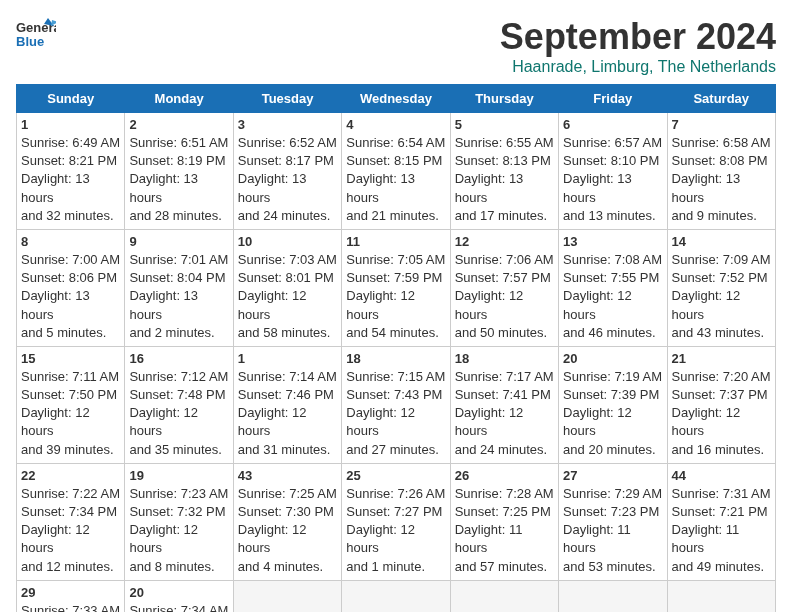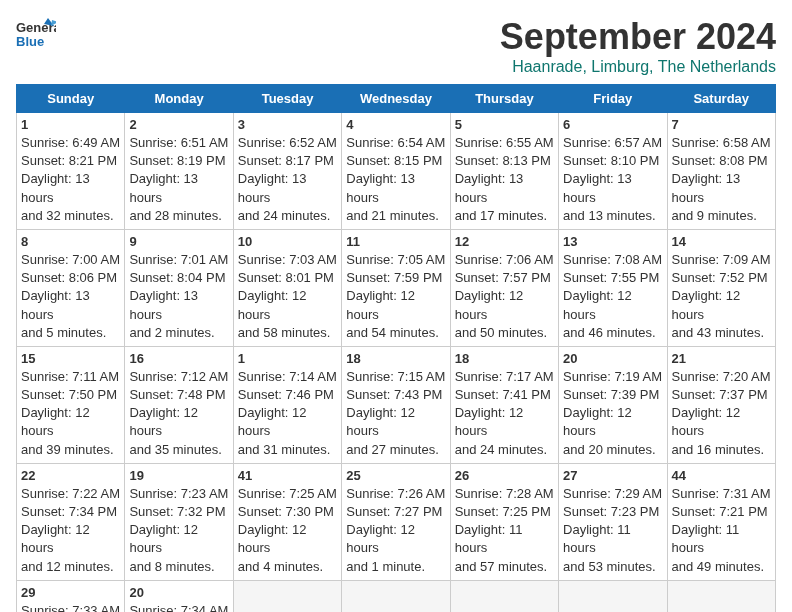--- a/index.html
+++ b/index.html
@@ -197,21 +197,21 @@
       <tr>
         <td>
           <span class="day-num">22</span>
           <div class="cell-text">Sunrise: 7:22 AM<br>Sunset: 7:34 PM<br>Daylight: 12 hours<br>and 12 minutes.</div>
         </td>
         <td>
           <span class="day-num">19</span>
           <div class="cell-text">Sunrise: 7:23 AM<br>Sunset: 7:32 PM<br>Daylight: 12 hours<br>and 8 minutes.</div>
         </td>
         <td>
-          <span class="day-num">41</span>
+          <span class="day-num">43</span>
           <div class="cell-text">Sunrise: 7:25 AM<br>Sunset: 7:30 PM<br>Daylight: 12 hours<br>and 4 minutes.</div>
         </td>
         <td>
           <span class="day-num">25</span>
           <div class="cell-text">Sunrise: 7:26 AM<br>Sunset: 7:27 PM<br>Daylight: 12 hours<br>and 1 minute.</div>
         </td>
         <td>
           <span class="day-num">26</span>
           <div class="cell-text">Sunrise: 7:28 AM<br>Sunset: 7:25 PM<br>Daylight: 11 hours<br>and 57 minutes.</div>
         </td>

